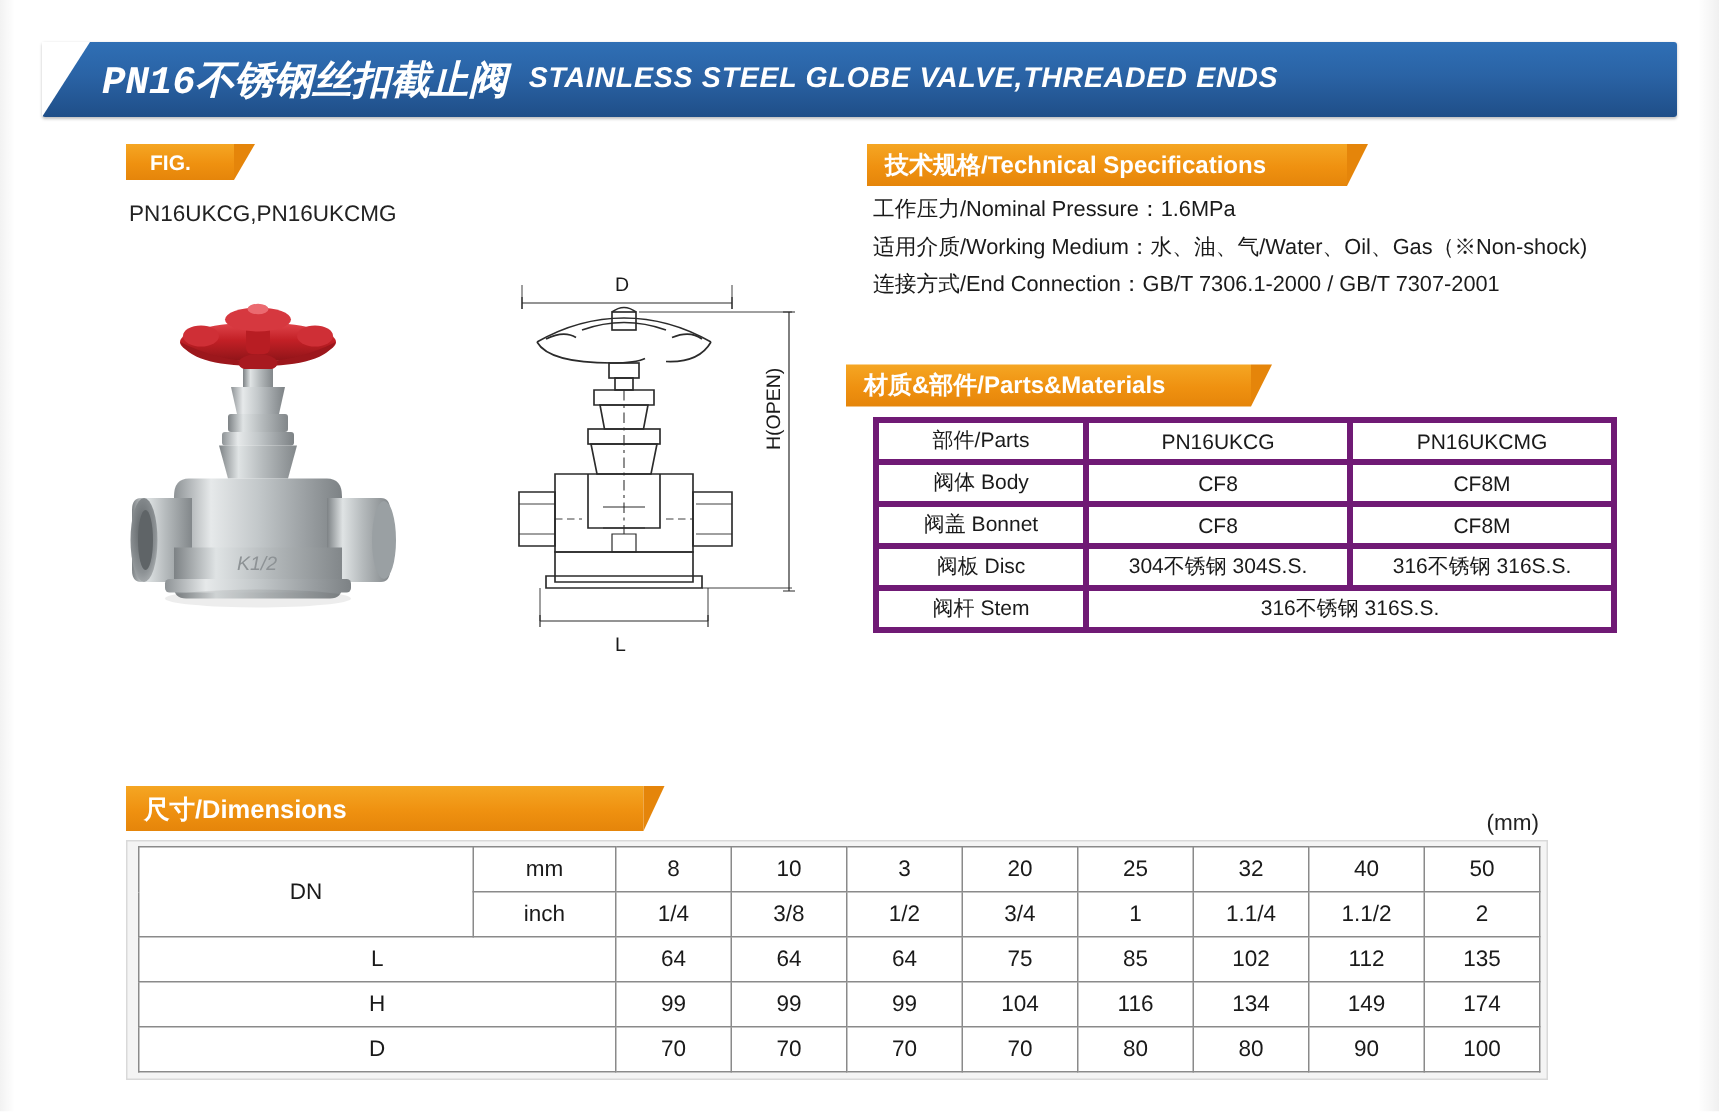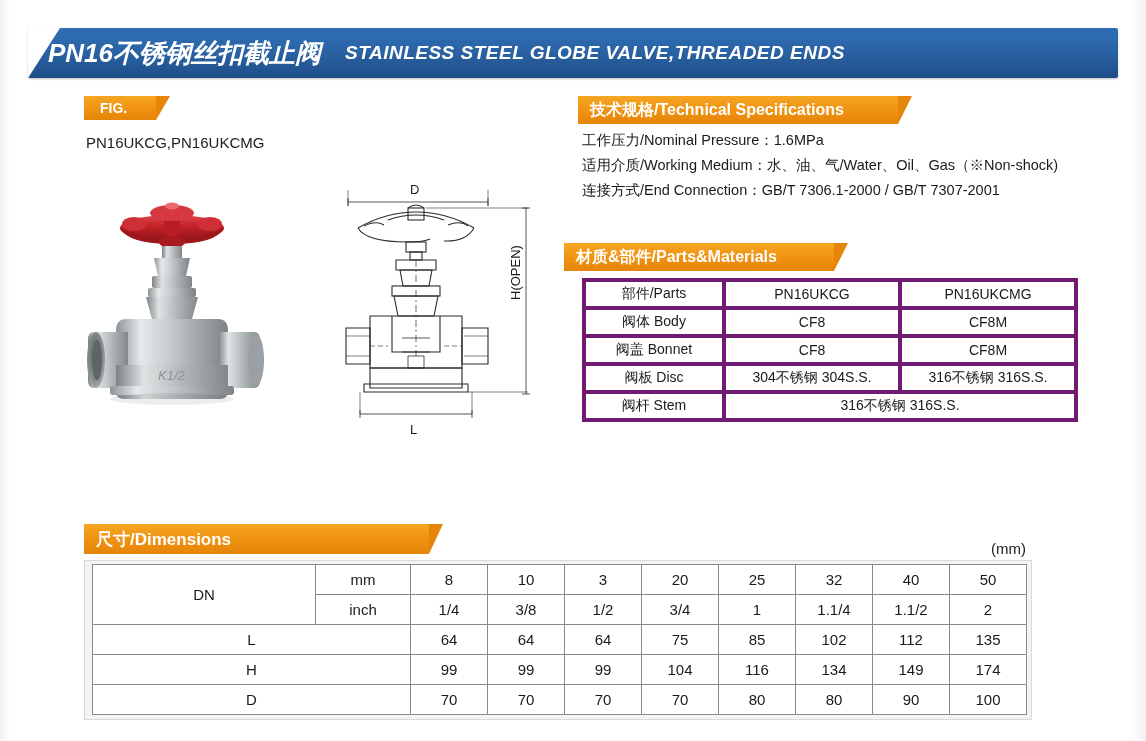--- a/index.html
+++ b/index.html
@@ -36,30 +36,31 @@
     box-shadow: 0 1px 2px rgba(0,0,0,0.25);
   }
   .header .notch-inner {
     position: absolute;
     left: 0; top: 0;
     width: 0; height: 0;
     border-left: 32px solid #ffffff;
     border-bottom: 50px solid transparent;
   }
   .header-title {
-    margin-left: 20px;
+    margin-left: 40px;
     font-size: 26px;
     font-weight: bold;
     font-style: italic;
     color: #ffffff;
     letter-spacing: 0px;
     white-space: nowrap;
+    font-family: Liberation Mono, monospace;
   }
   .header-sub {
-    margin-left: 24px;
+    margin-left: 14px;
     font-size: 19px;
     font-weight: bold;
     font-style: italic;
     color: #ffffff;
     letter-spacing: 0.5px;
     white-space: nowrap;
   }
 
   
   .ribbon {

